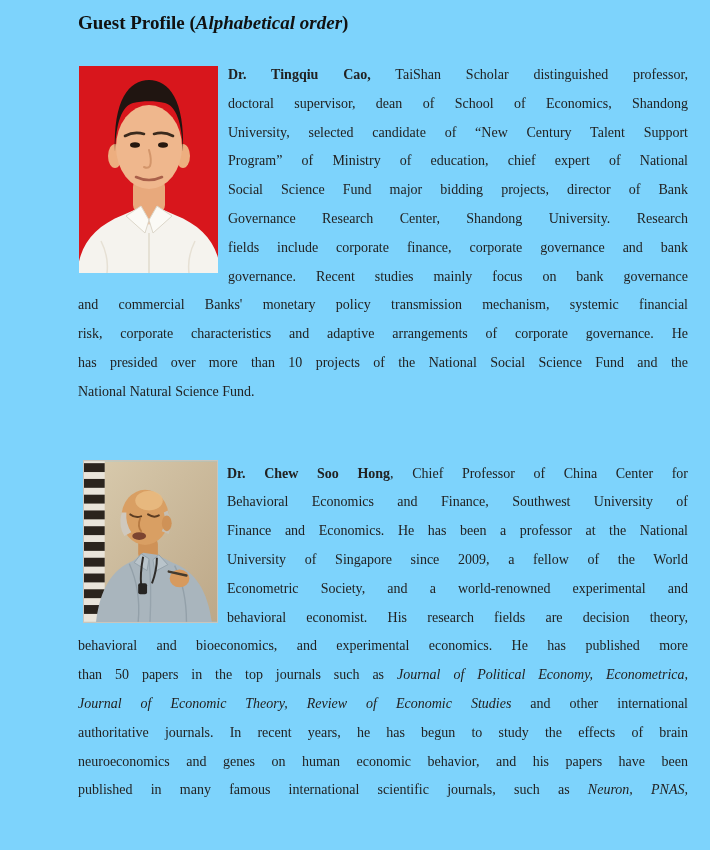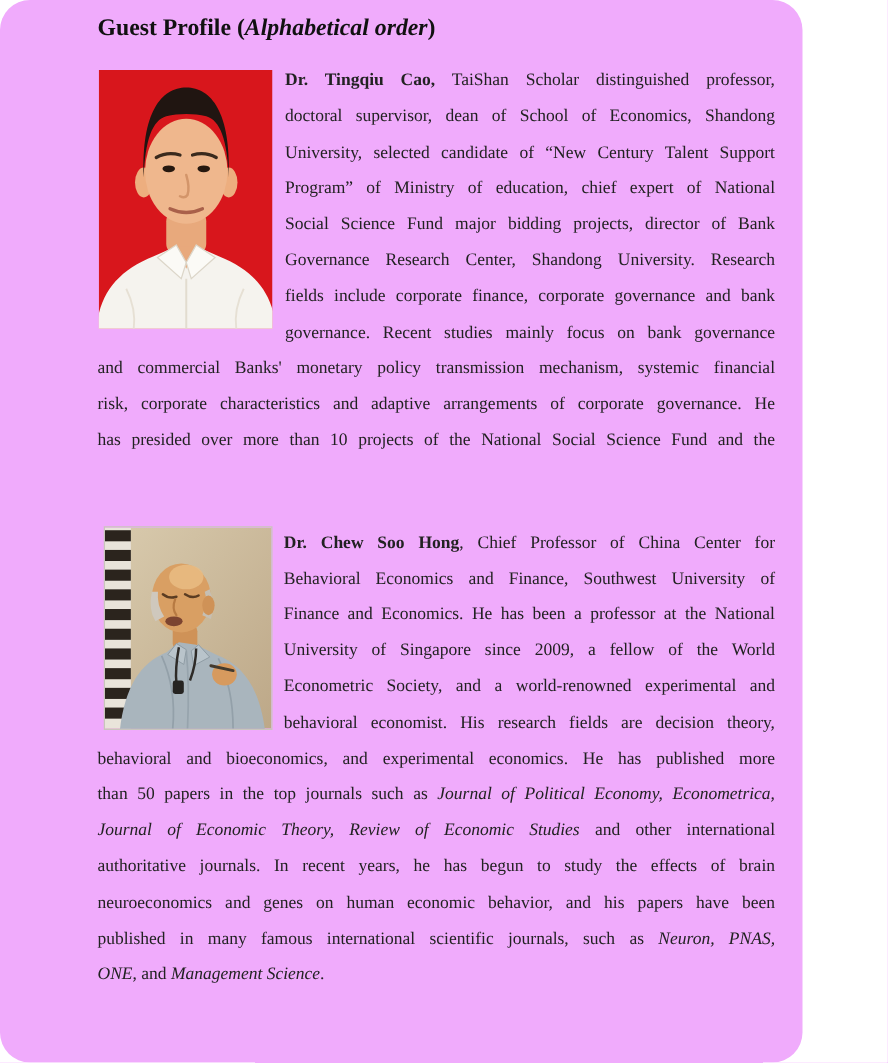--- a/index.html
+++ b/index.html
@@ -1,40 +1,39 @@
 <!DOCTYPE html>
 <html><head>
 <meta charset="utf-8">
 <style>
   html, body { margin: 0; padding: 0; background: #ffffff; }
   .page {
     position: relative;
-    width: 642px;
+    width: 710px;
     height: 850px;
-    background: #f0abfc;
+    background: #7dd3fc;
     overflow: hidden;
     font-family: "Liberation Serif", serif;
     color: #1a1a1a;
-    border-radius: 24px;
   }
   .doc-title {
     margin: 0;
     padding: 10px 22px 0 78px;
     font-size: 19px;
     line-height: 26px;
     font-weight: bold;
     color: #111;
   }
   .bio {
     margin: 0 22px 0 78px;
     font-size: 14px;
     line-height: 28.8px;
     color: #222;
   }
-  .bio-1 { margin-top: 15px; }
+  .bio-1 { margin-top: 25px; }
   .bio-2 { margin-top: 53px; }
   .bio-justified {
     text-align: justify;
     text-align-last: justify;
   }
   .bio-lastline {
     text-align: left;
   }
   .photo {
     float: left;
@@ -95,20 +94,21 @@
           <path d="M62,140 L47,150 L66,167 L70,154 Z" fill="#fbfaf6" stroke="#dcd6c9" stroke-width="1"></path>
           <path d="M78,140 L93,150 L74,167 L70,154 Z" fill="#fbfaf6" stroke="#dcd6c9" stroke-width="1"></path>
 
           <line x1="70" y1="167" x2="70" y2="207" stroke="#e2dccf" stroke-width="1.6"></line>
           <path d="M22,175 q8,16 6,32" stroke="#e6e0d4" stroke-width="1.5" fill="none"></path>
           <path d="M116,175 q-8,16 -6,32" stroke="#e6e0d4" stroke-width="1.5" fill="none"></path>
         </g>
       </svg>
     </div>
     <div class="bio-justified"><span class="seg-b">Dr. Tingqiu Cao,</span><span> TaiShan Scholar distinguished professor,</span><br><span>doctoral supervisor, dean of School of Economics, Shandong</span><br><span>University, selected candidate of “New Century Talent Support</span><br><span>Program” of Ministry of education, chief expert of National</span><br><span>Social Science Fund major bidding projects, director of Bank</span><br><span>Governance Research Center, Shandong University. Research</span><br><span>fields include corporate finance, corporate governance and bank</span><br><span>governance. Recent studies mainly focus on bank governance</span><br><span>and commercial Banks' monetary policy transmission mechanism, systemic financial</span><br><span>risk, corporate characteristics and adaptive arrangements of corporate governance. He</span><br><span>has presided over more than 10 projects of the National Social Science Fund and the</span></div>
+    <div class="bio-lastline"><span>National Natural Science Fund.</span></div>
   </div>
 
   <div class="bio bio-2">
     <div class="photo photo-2">
       <svg viewBox="0 0 135 163" xmlns="http://www.w3.org/2000/svg">
         <defs>
           <linearGradient id="wall2" x1="0" y1="0" x2="1" y2="1">
             <stop offset="0" stop-color="#d9cbae"></stop>
             <stop offset="1" stop-color="#bda888"></stop>
           </linearGradient>
@@ -160,16 +160,15 @@
           <path d="M60,97 C58,108 57,117 58,126" stroke="#2e2b28" stroke-width="2" fill="none"></path>
           <path d="M74,98 C74,108 72,116 69,124" stroke="#2e2b28" stroke-width="2" fill="none"></path>
           <rect x="55" y="124" width="9" height="11" rx="2" fill="#262422"></rect>
 
           <ellipse cx="97" cy="119" rx="10" ry="9" fill="#d79a5e"></ellipse>
           <line x1="86" y1="112" x2="104" y2="116" stroke="#433a2e" stroke-width="2.4" stroke-linecap="round"></line>
         </g>
       </svg>
     </div>
     <div class="bio-justified"><span class="seg-b">Dr. Chew Soo Hong</span><span>, Chief Professor of China Center for</span><br><span>Behavioral Economics and Finance, Southwest University of</span><br><span>Finance and Economics. He has been a professor at the National</span><br><span>University of Singapore since 2009, a fellow of the World</span><br><span>Econometric Society, and a world-renowned experimental and</span><br><span>behavioral economist. His research fields are decision theory,</span><br><span>behavioral and bioeconomics, and experimental economics. He has published more</span><br><span>than 50 papers in the top journals such as </span><span class="seg-i">Journal of Political Economy, Econometrica,</span><br><span class="seg-i">Journal of Economic Theory, Review of Economic Studies</span><span> and other international</span><br><span>authoritative journals. In recent years, he has begun to study the effects of brain</span><br><span>neuroeconomics and genes on human economic behavior, and his papers have been</span><br><span>published in many famous international scientific journals, such as </span><span class="seg-i">Neuron, PNAS,</span></div>
-    <div class="bio-lastline"><span class="seg-i">ONE</span><span>, and </span><span class="seg-i">Management Science</span><span>.</span></div>
   </div>
 
 </div>
 
 </body></html>

